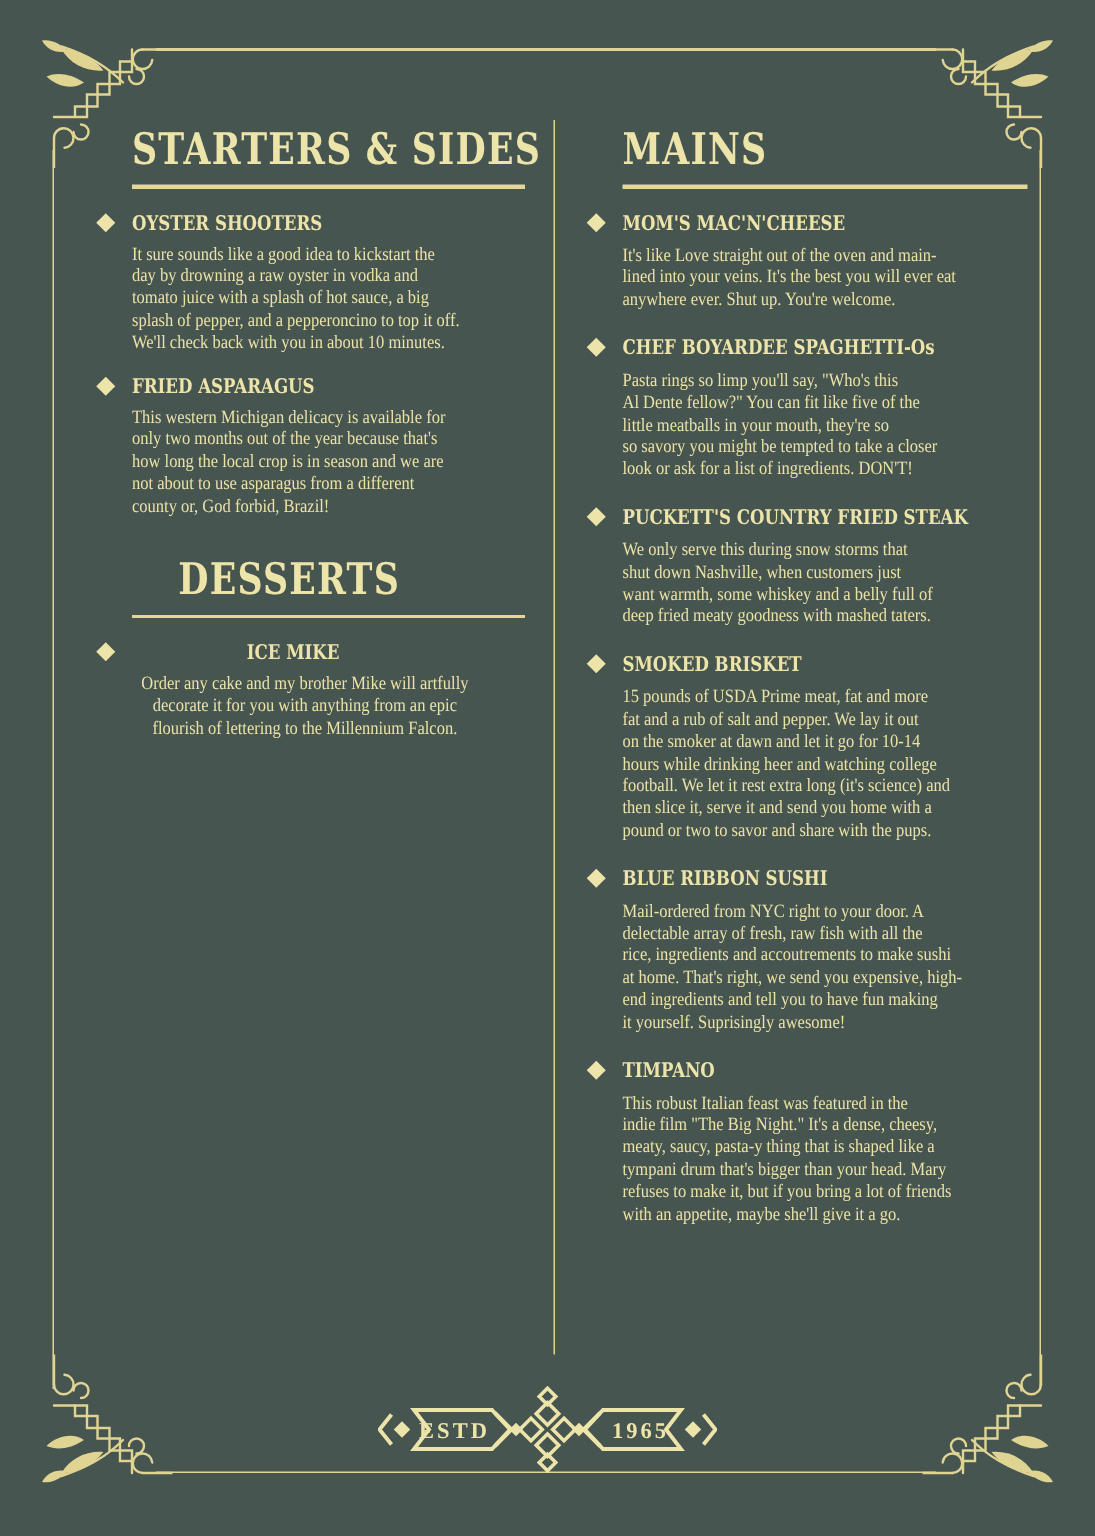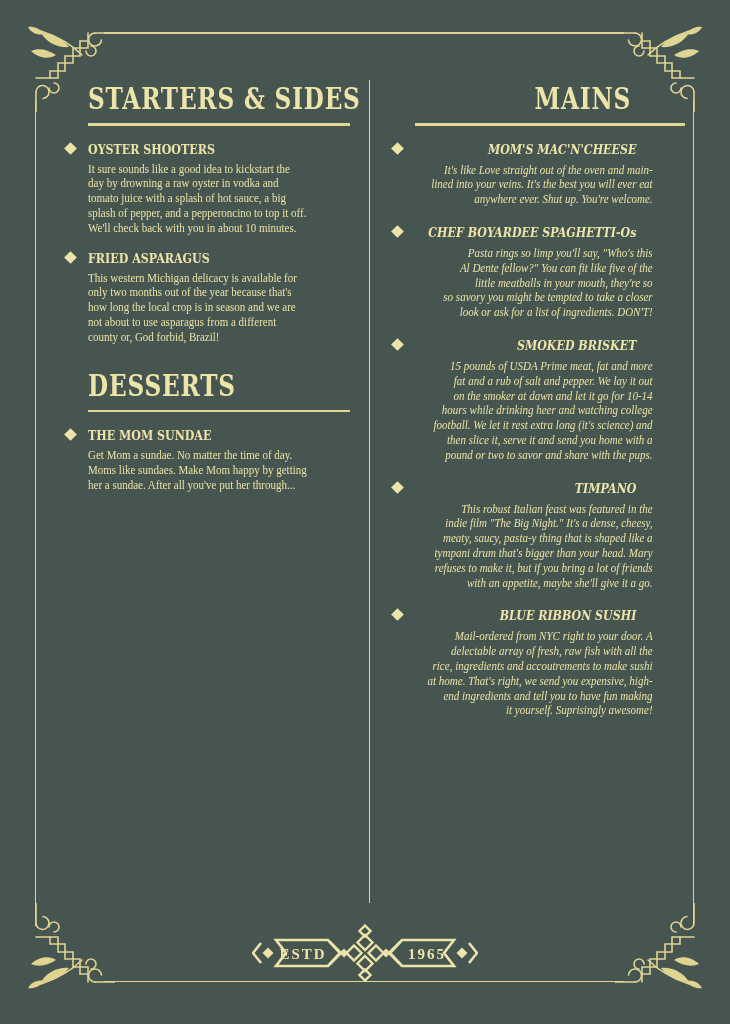--- a/index.html
+++ b/index.html
@@ -17,31 +17,31 @@
   .corner{position:absolute;width:90px;height:90px;}
   .corner.tl{left:25px;top:22px;}
   .corner.tr{left:615px;top:22px;transform:scaleX(-1);}
   .corner.bl{left:25px;top:903px;transform:scaleY(-1);}
   .corner.br{left:615px;top:903px;transform:scale(-1,-1);}
   .divider{position:absolute;left:368.5px;top:80px;width:1.6px;height:823px;background:#E0D492;}
 
   
   .col{position:absolute;top:84px;}
   .col-left{left:66px;width:284px;}
-  .col-right{left:393px;width:292px;text-align:right;}
+  .col-right{left:393px;width:292px;}
   section{padding-left:22px;}
-  section + section{margin-top:26px;}
+  section + section{margin-top:26px;text-align:center;}
   h2{
     margin:0;font-family:"DejaVu Serif",serif;font-weight:bold;
     font-size:29px;line-height:30px;letter-spacing:1px;color:#EDE4A9;
     transform:scaleX(0.8);transform-origin:0 50%;white-space:pre;
   }
   .rule{height:2.6px;background:#E3D794;margin:9px 0 15px 0;}
   .item{position:relative;margin-bottom:14px;margin-top:10px;}
-  .col-right .item{margin-bottom:17px;font-style:italic;}
+  .col-right .item{margin-bottom:17px;}
   .bullet{
     position:absolute;left:-22px;top:3px;width:9px;height:9px;
     background:#EDE4A9;transform:rotate(45deg);
   }
   .ititle{
     margin:0 0 5px 0;font-family:"DejaVu Serif",serif;font-weight:bold;
     font-size:13.5px;line-height:16px;white-space:pre;
     transform:scaleX(0.82);transform-origin:0 50%;
   }
   .col-right .ititle{margin-bottom:6px;}
@@ -157,24 +157,24 @@
 county or, God forbid, Brazil!</div>
       </div>
     </section>
 
     <section>
       <h2>DESSERTS</h2>
       <div class="rule"></div>
 
       <div class="item">
         <span class="bullet"></span>
-        <div class="ititle">THE MOM SUNDAE</div>
-        <div class="desc">Get Mom a sundae. No matter the time of day.
-Moms like sundaes. Make Mom happy by getting
-her a sundae. After all you've put her through...</div>
+        <div class="ititle">ICE MIKE</div>
+        <div class="desc">Order any cake and my brother Mike will artfully
+decorate it for you with anything from an epic
+flourish of lettering to the Millennium Falcon.</div>
       </div>
     </section>
   </div>
 
   <div class="col col-right">
     <section>
       <h2>MAINS</h2>
       <div class="rule"></div>
 
       <div class="item">
@@ -185,51 +185,59 @@
 anywhere ever. Shut up. You're welcome.</div>
       </div>
       <div class="item">
         <span class="bullet"></span>
         <div class="ititle">CHEF BOYARDEE SPAGHETTI-Os</div>
         <div class="desc">Pasta rings so limp you'll say, "Who's this
 Al Dente fellow?" You can fit like five of the
 little meatballs in your mouth, they're so
 so savory you might be tempted to take a closer
 look or ask for a list of ingredients. DON'T!</div>
+      </div>
+      <div class="item">
+        <span class="bullet"></span>
+        <div class="ititle">PUCKETT'S COUNTRY FRIED STEAK</div>
+        <div class="desc">We only serve this during snow storms that
+shut down Nashville, when customers just
+want warmth, some whiskey and a belly full of
+deep fried meaty goodness with mashed taters.</div>
       </div>
       <div class="item">
         <span class="bullet"></span>
         <div class="ititle">SMOKED BRISKET</div>
         <div class="desc">15 pounds of USDA Prime meat, fat and more
 fat and a rub of salt and pepper. We lay it out
 on the smoker at dawn and let it go for 10-14
 hours while drinking heer and watching college
 football. We let it rest extra long (it's science) and
 then slice it, serve it and send you home with a
 pound or two to savor and share with the pups.</div>
       </div>
       <div class="item">
         <span class="bullet"></span>
+        <div class="ititle">BLUE RIBBON SUSHI</div>
+        <div class="desc">Mail-ordered from NYC right to your door. A
+delectable array of fresh, raw fish with all the
+rice, ingredients and accoutrements to make sushi
+at home. That's right, we send you expensive, high-
+end ingredients and tell you to have fun making
+it yourself. Suprisingly awesome!</div>
+      </div>
+      <div class="item">
+        <span class="bullet"></span>
         <div class="ititle">TIMPANO</div>
         <div class="desc">This robust Italian feast was featured in the
 indie film "The Big Night." It's a dense, cheesy,
 meaty, saucy, pasta-y thing that is shaped like a
 tympani drum that's bigger than your head. Mary
 refuses to make it, but if you bring a lot of friends
 with an appetite, maybe she'll give it a go.</div>
-      </div>
-      <div class="item">
-        <span class="bullet"></span>
-        <div class="ititle">BLUE RIBBON SUSHI</div>
-        <div class="desc">Mail-ordered from NYC right to your door. A
-delectable array of fresh, raw fish with all the
-rice, ingredients and accoutrements to make sushi
-at home. That's right, we send you expensive, high-
-end ingredients and tell you to have fun making
-it yourself. Suprisingly awesome!</div>
       </div>
     </section>
   </div>
 
   <svg class="badge" width="226" height="58" viewBox="0 0 226 58">
     <g fill="none" stroke="#EDE4A9" stroke-width="2.6" stroke-linejoin="miter">
       <polyline points="9,19 1,29 9,39"></polyline>
       <polygon points="16,23.5 21.5,29 16,34.5 10.5,29" fill="#EDE4A9" stroke="none"></polygon>
       <polygon points="24,16 76,16 88,29 76,42 24,42 34,29"></polygon>
       <polyline points="78,18 89,29 78,40"></polyline>

